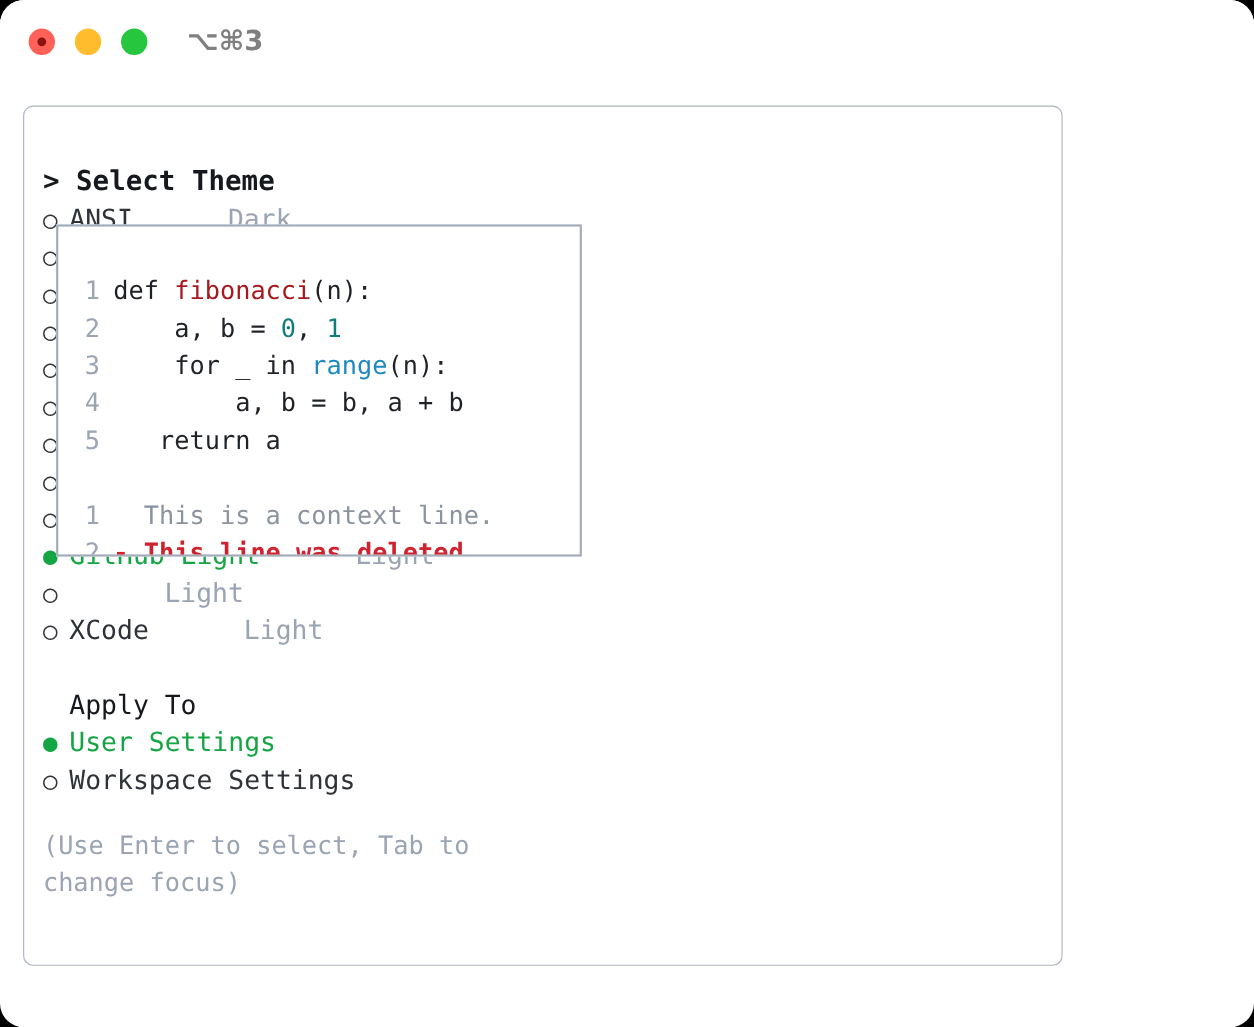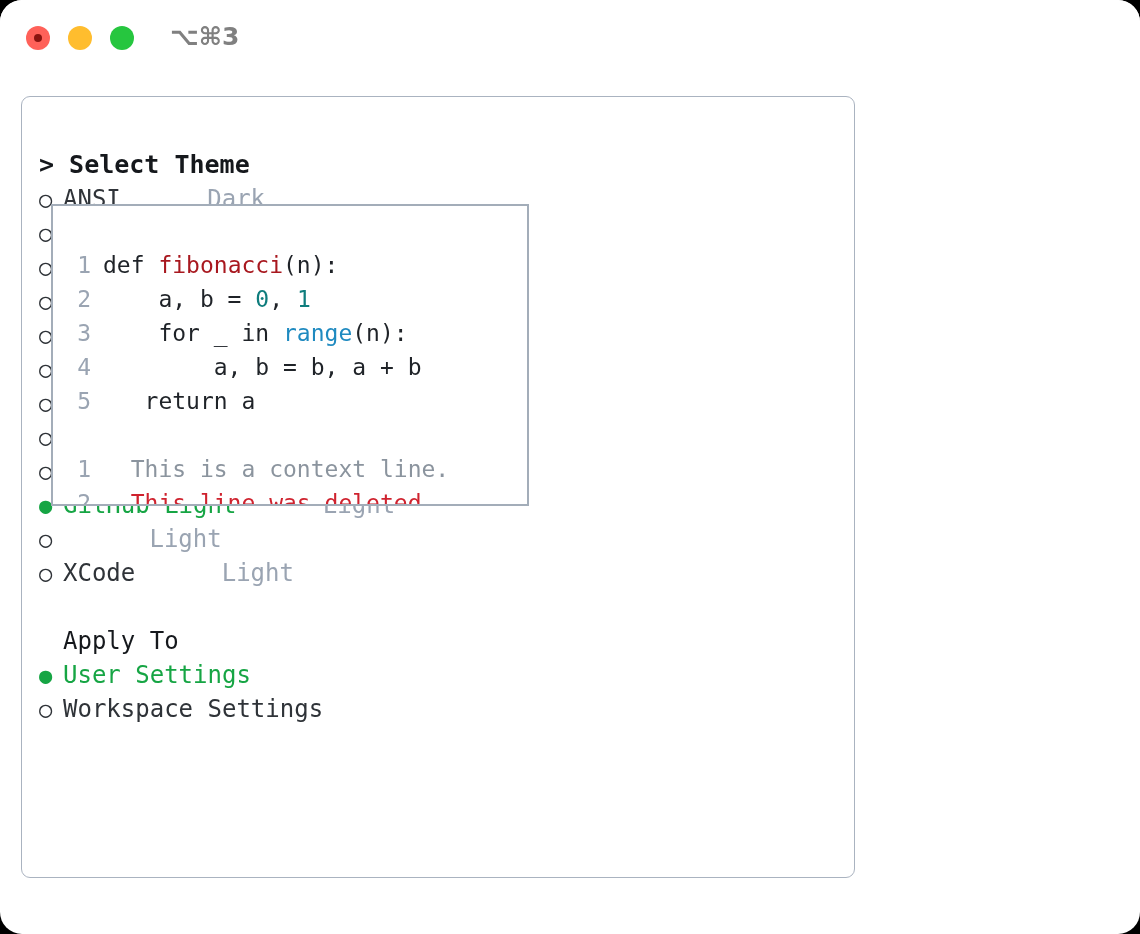--- a/index.html
+++ b/index.html
@@ -68,21 +68,21 @@
     letter-spacing: 0px;
     font-family: "DejaVu Sans", sans-serif;
     white-space: nowrap;
   }
 
   
   .panel {
     position: absolute;
     left: 21px;
     top: 96px;
-    width: 834px;
+    width: 945px;
     height: 782px;
     border: 1.5px solid #aab3c0;
     border-radius: 9px;
     background: #ffffff;
     box-sizing: border-box;
   }
 
   .col-left {
     position: absolute;
     left: 17px;
@@ -178,21 +178,21 @@
     flex: 0 0 auto;
     text-align: right;
     color: #9aa4b2;
     margin-right: 12px;
   }
   .code-text { color: #1f2328; }
   .tok-fn  { color: #a8181f; text-align: right; }
   .tok-num { color: #0f7d7d; }
   .tok-call{ color: #1f8ac0; }
   .diff-ctx { color: #8b949e; }
-  .diff-del { color: #cf222e; }
+  .diff-del { color: #cf222e; font-weight: bold; }
   .blank-line { height: 34px; }
 </style>
 </head>
 <body>
 
 <div class="window">
 
   <div class="titlebar">
     <div class="lights">
       <span class="light red"></span>
@@ -289,20 +289,21 @@
         <div class="option-row selected">
           <span class="marker">●</span>
           <span class="opt-label">User Settings</span>
         </div>
         <div class="option-row">
           <span class="marker">○</span>
           <span class="opt-label">Workspace Settings</span>
         </div>
       </div>
 
+      <div class="hint">(Use Enter to select, Tab to change focus)</div>
     </div>
 
 
     <div class="preview-box">
       <div class="code-area">
 
         <div class="code-line">
           <span class="lineno">1</span>
           <span class="code-text">def </span>
           <span class="tok-fn">fibonacci</span>

